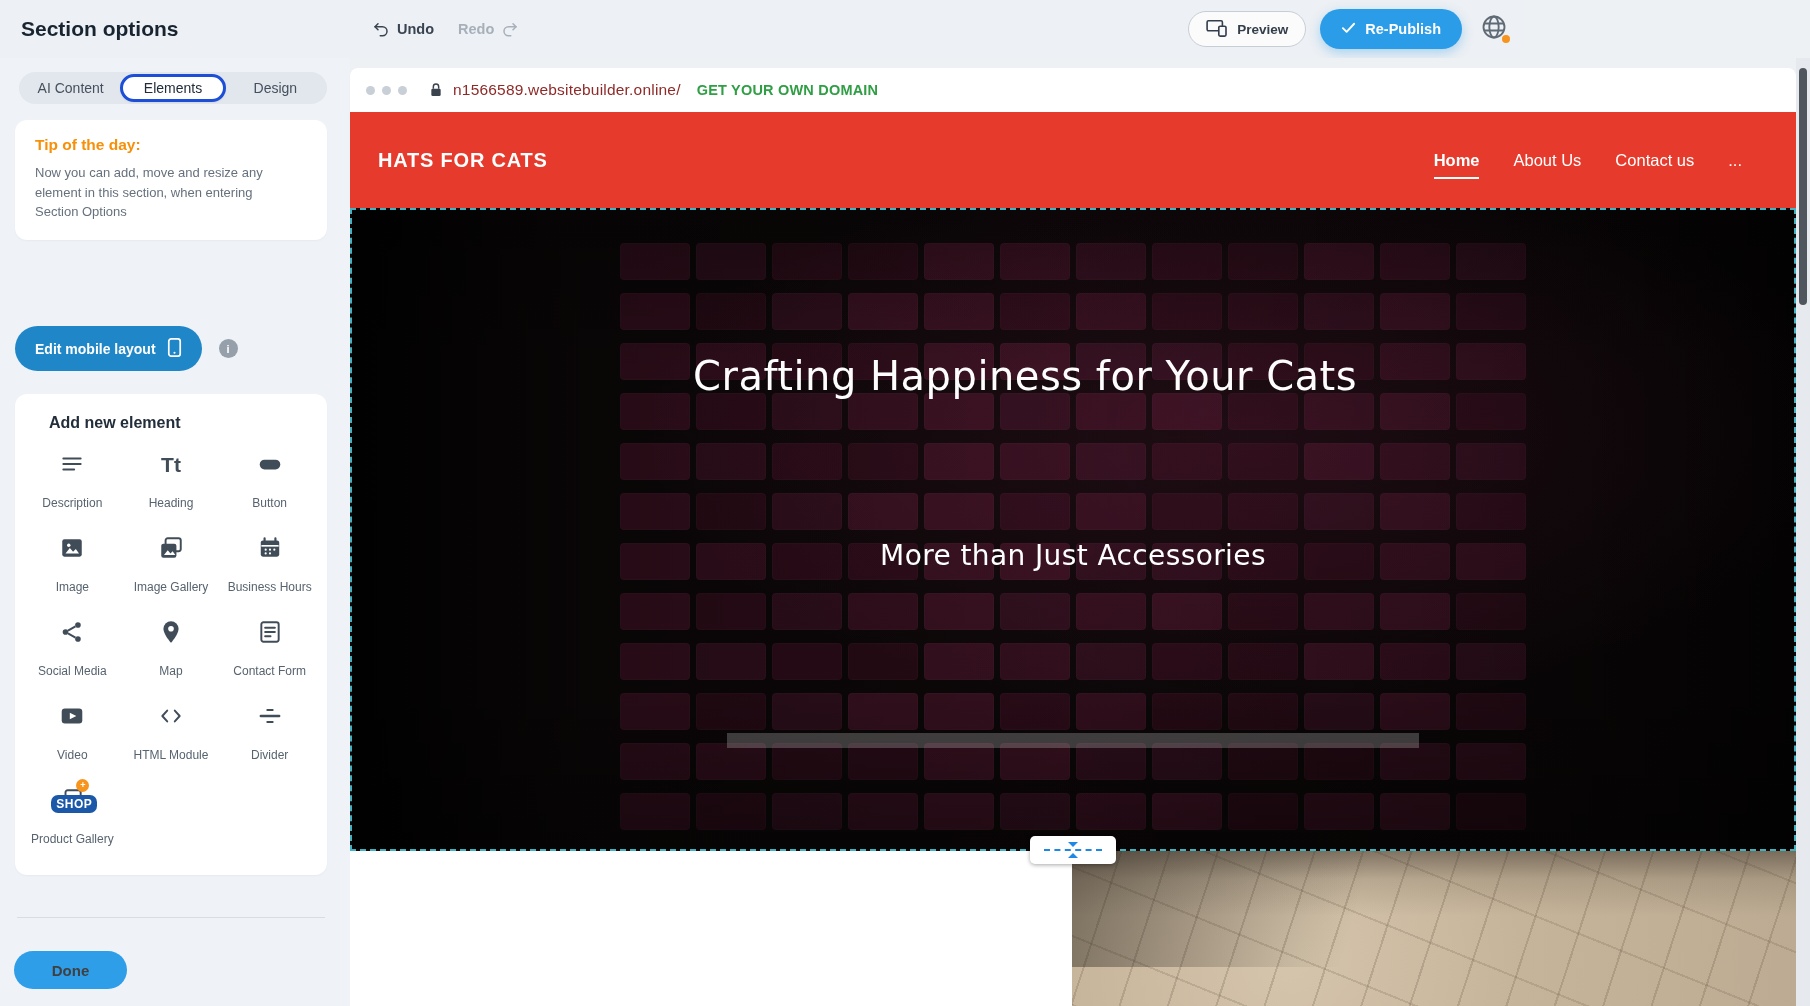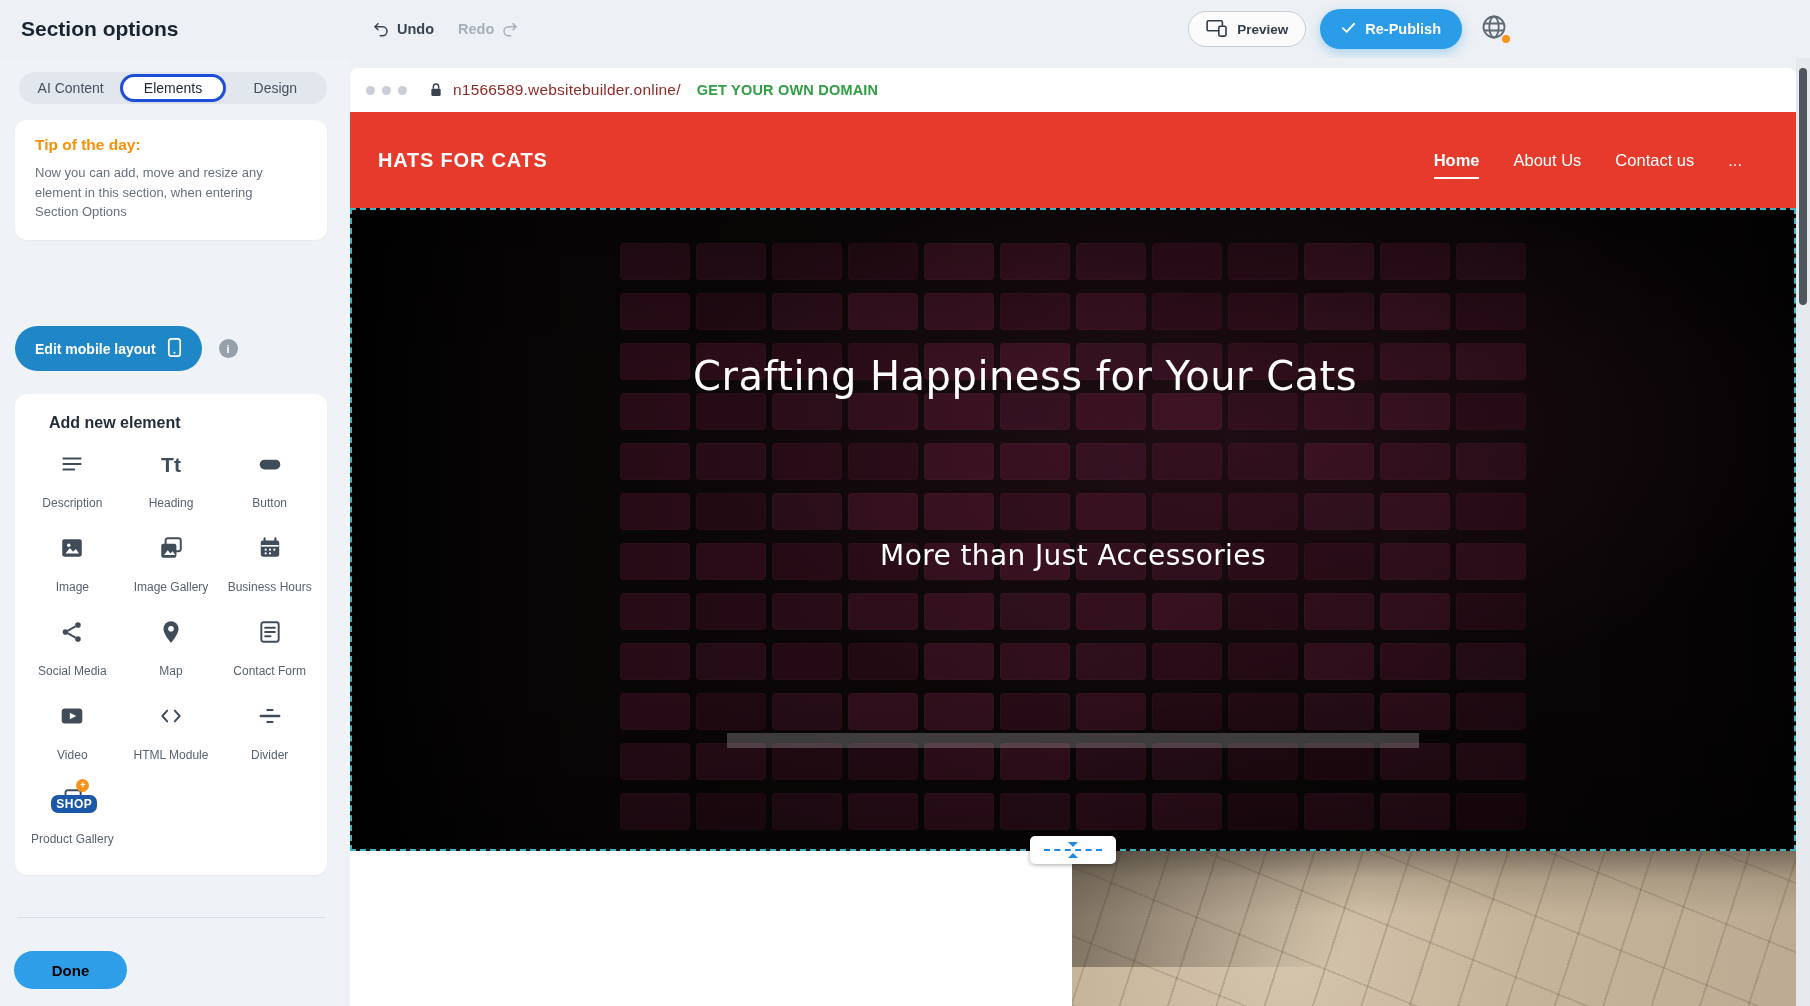--- a/index.html
+++ b/index.html
@@ -51,21 +51,21 @@
   .tile-icon{height:28px;display:flex;align-items:center;justify-content:center;position:relative;}
   .tile-icon .tt{font-size:21px;font-weight:700;color:#414c59;line-height:1;}
   .tile-label{margin-top:18px;font-size:12px;color:#57636f;text-align:center;line-height:1.25;max-width:86px;}
   .shop-pill{position:absolute;right:-12px;top:9px;background:#1b58a8;color:#fff;font-size:12px;
     font-weight:700;letter-spacing:.5px;padding:2px 5px;border-radius:7px;}
   .orange-badge{position:absolute;right:-4px;top:-7px;width:13px;height:13px;border-radius:50%;
     background:#f7941d;color:#fff;font-size:9px;font-weight:700;display:flex;align-items:center;
     justify-content:center;line-height:1;}
   .sidebar-divider{position:absolute;left:17px;bottom:88px;width:308px;height:1px;background:#d9dde3;}
   .btn-done{position:absolute;left:14px;bottom:17px;width:113px;height:38px;border-radius:19px;border:none;
-    background:#2e9ee9;color:#000000;font-family:inherit;font-size:15px;font-weight:700;cursor:pointer;}
+    background:#2e9ee9;color:#404040;font-family:inherit;font-size:15px;font-weight:700;cursor:pointer;}
 
   
   .canvas{position:absolute;left:350px;top:58px;right:14px;bottom:0;background:#eef1f4;}
   .browser-bar{margin-top:10px;height:44px;background:#fff;border-radius:8px 8px 0 0;display:flex;
     align-items:center;padding:0 16px;box-shadow:0 1px 2px rgba(0,0,0,.05);}
   .win-dots{display:flex;gap:7px;margin-right:22px;}
   .win-dots i{width:9px;height:9px;border-radius:50%;background:#c9cfd7;}
   .lock{margin-right:10px;display:flex;}
   .url-text{font-size:15.5px;font-weight:500;color:#8e2a28;letter-spacing:.2px;margin-right:16px;cursor:pointer;}
   .domain-cta{font-size:14.5px;font-weight:700;color:#2f9e44;letter-spacing:.2px;cursor:pointer;}

